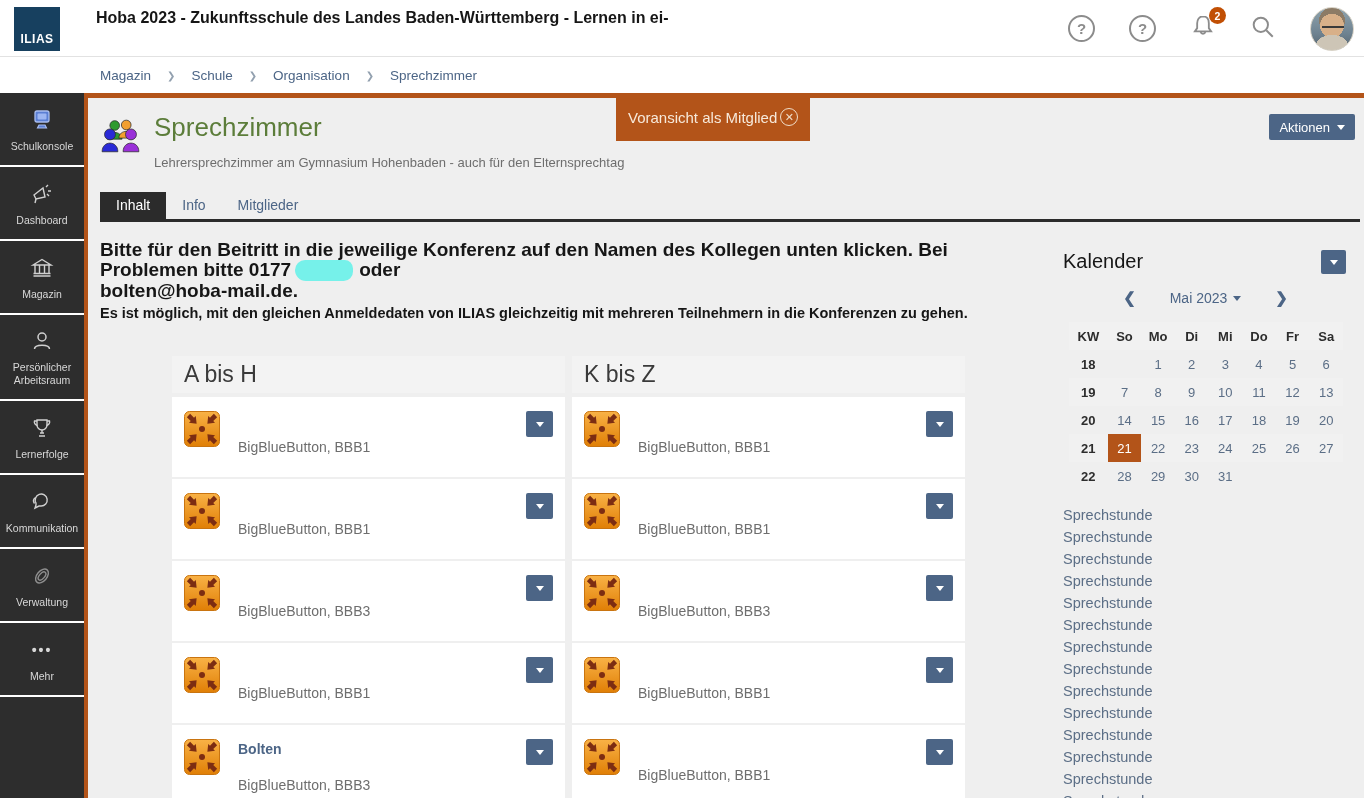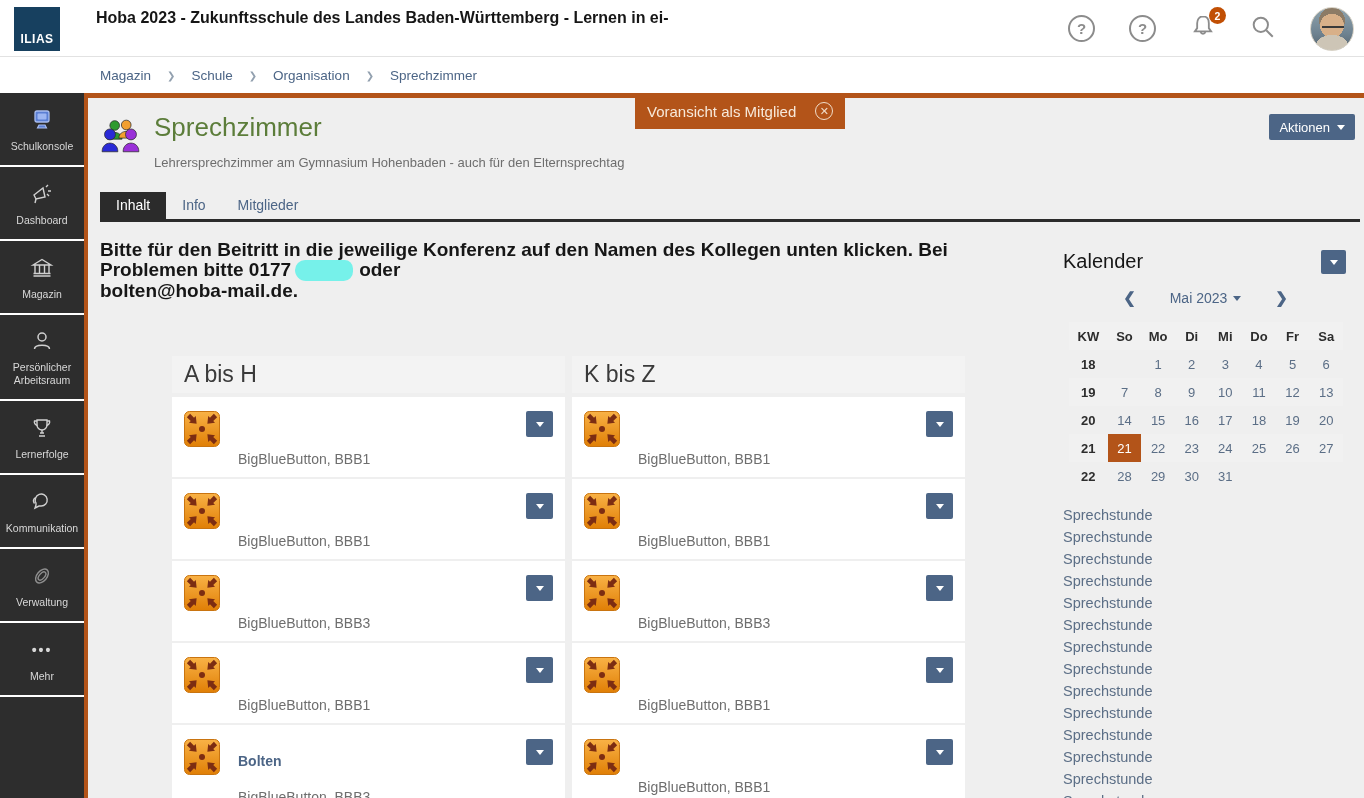--- a/index.html
+++ b/index.html
@@ -41,22 +41,22 @@
   .sidebar{position:absolute;left:0;top:93px;width:84px;height:705px;background:var(--sidebar_bg);}
   .sb-item{display:flex;flex-direction:column;align-items:center;justify-content:center;
            padding:13px 3px 12px;border-bottom:2px solid #ffffff;cursor:pointer;min-height:74px;}
   .sb-icon{height:26px;display:flex;align-items:center;justify-content:center;margin-bottom:7px;}
   .sb-label{font-size:10.5px;color:#d8d8d8;text-align:center;line-height:13px;}
 
   
   .content{position:absolute;left:84px;top:93px;width:1280px;height:705px;background:var(--content_bg);
            border-top:5px solid var(--accent);border-left:4px solid var(--accent);}
 
-  .banner{position:absolute;left:528px;top:-5px;height:36px;background:var(--accent);color:#f7e9da;
-          display:flex;align-items:center;gap:19px;padding:0 12px;font-size:15px;z-index:6;cursor:default;margin-left:19px;}
+  .banner{position:absolute;left:528px;top:-5px;height:48px;background:var(--accent);color:#f7e9da;
+          display:flex;align-items:center;gap:3px;padding:0 12px;font-size:15px;z-index:6;cursor:default;}
   .banner-x{width:18px;height:18px;border:1.5px solid #f0ddc9;border-radius:50%;color:#f0ddc9;
             font-size:11px;display:flex;align-items:center;justify-content:center;cursor:pointer;}
 
   .actions-btn{position:absolute;right:9px;top:16px;height:26px;background:var(--slate);color:#fff;
                font-size:13px;border:none;border-radius:2px;padding:0 10px;display:flex;align-items:center;gap:7px;cursor:pointer;}
   .caret{width:0;height:0;border-left:4px solid transparent;border-right:4px solid transparent;border-top:5px solid #fff;display:inline-block;}
 
   .title-block{position:absolute;left:12px;top:14px;}
   .obj-icon{position:absolute;left:0;top:6px;}
   .page-title{margin-left:54px;font-size:26px;color:var(--green);font-weight:normal;}
@@ -68,21 +68,21 @@
 
   .intro1{position:absolute;left:12px;top:142px;width:930px;font-size:19px;font-weight:bold;color:#161616;line-height:20px;}
   .intro2{position:absolute;left:12px;top:205px;width:930px;font-size:14.5px;font-weight:bold;color:#161616;line-height:20px;}
   .redaction{display:inline-block;width:58px;height:21px;background:var(--redaction);
              border-radius:12px 10px 11px 13px;vertical-align:middle;margin:0 6px 0 4px;}
 
   .cols{position:absolute;left:84px;top:258px;display:flex;gap:7px;}
   .panel{width:393px;}
   .panel-h{height:37px;background:#f3f3f3;display:flex;align-items:center;padding-left:12px;
            font-size:23px;color:#3a3a3a;margin-bottom:4px;}
-  .row{position:relative;background:#fff;height:80px;margin-bottom:2px;padding:28px 12px;}
+  .row{position:relative;background:#fff;height:80px;margin-bottom:2px;padding:16px 12px;}
   .row-icon{position:absolute;left:12px;top:14px;cursor:pointer;}
   .row-text{margin-left:54px;min-height:42px;display:flex;flex-direction:column;justify-content:flex-end;}
   .row-text.with-title{min-height:52px;justify-content:space-between;}
   .row-title{font-size:14px;color:var(--slate);text-decoration:none;cursor:pointer;font-weight:bold;}
   .row-desc{font-size:14px;color:#6e6e6e;}
   .dd-btn{position:absolute;right:12px;top:14px;width:27px;height:26px;background:var(--slate);
           border:none;border-radius:2px;display:flex;align-items:center;justify-content:center;cursor:pointer;}
 
   
   .cal{position:absolute;left:975px;top:152px;width:285px;}
@@ -268,20 +268,21 @@
       <div class="page-sub">Lehrersprechzimmer am Gymnasium Hohenbaden - auch für den Elternsprechtag</div>
     </div>
 
     <div class="tabs">
         <div class="tab active">Inhalt</div>
         <div class="tab">Info</div>
         <div class="tab">Mitglieder</div>
       </div>
 
     <p class="intro1"><span>Bitte für den Beitritt in die jeweilige Konferenz auf den Namen des Kollegen unten klicken. Bei Problemen bitte  0177</span><span class="redaction"></span><span>oder</span><br><span>bolten@hoba-mail.de.</span></p>
+    <p class="intro2">Es ist möglich, mit den gleichen Anmeldedaten von ILIAS gleichzeitig mit mehreren Teilnehmern in die Konferenzen zu gehen.</p>
 
     <div class="cols">
         <div class="panel">
           <div class="panel-h">A bis H</div>
           <div class="row">
             <span class="row-icon"><svg width="36" height="36" viewBox="0 0 36 36">
                 <rect x="0.5" y="0.5" width="35" height="35" rx="5" fill="url(#bbbg)" stroke="#c97410"></rect>
                 <g fill="#7c2d12">
                   <circle cx="18" cy="18" r="3"></circle>
                   <path d="M0 -2.3 L5.5 -2.3 L5.5 -4.8 L11.5 0 L5.5 4.8 L5.5 2.3 L0 2.3 Z" transform="translate(4.5,4.5) rotate(45)"></path>

